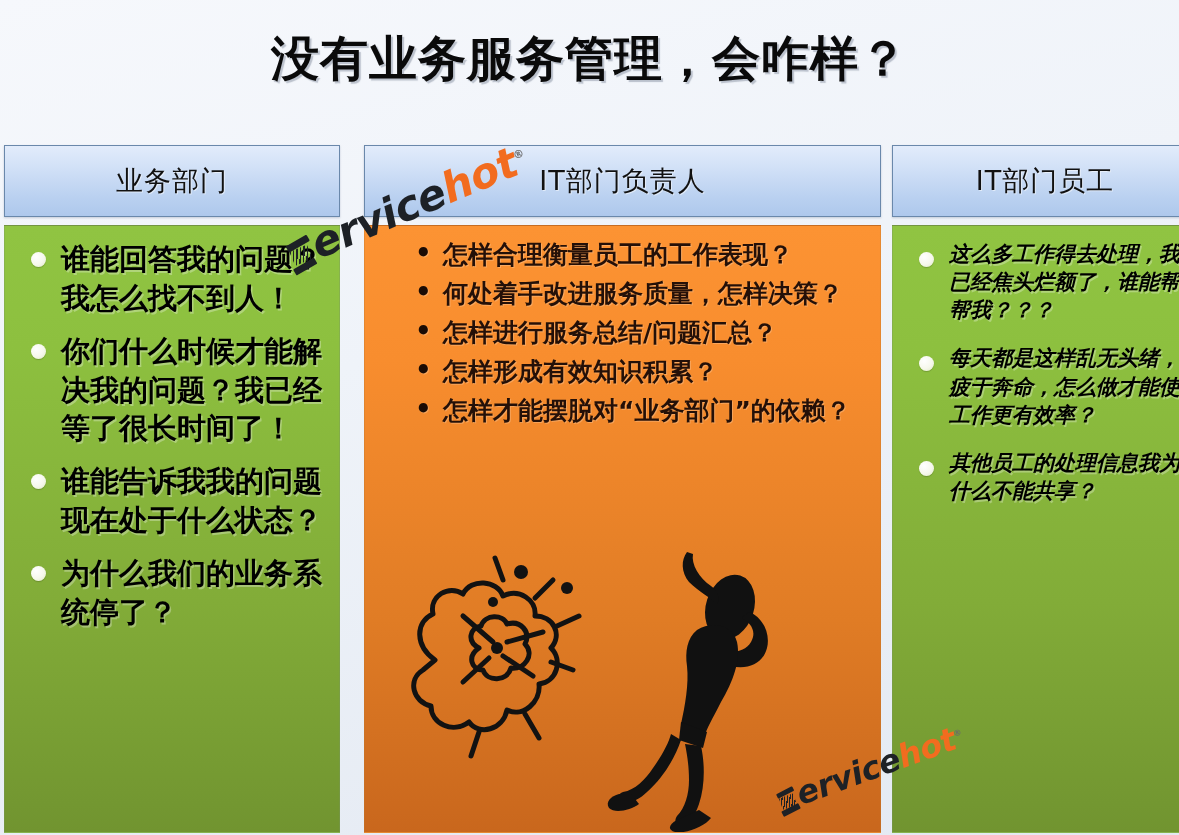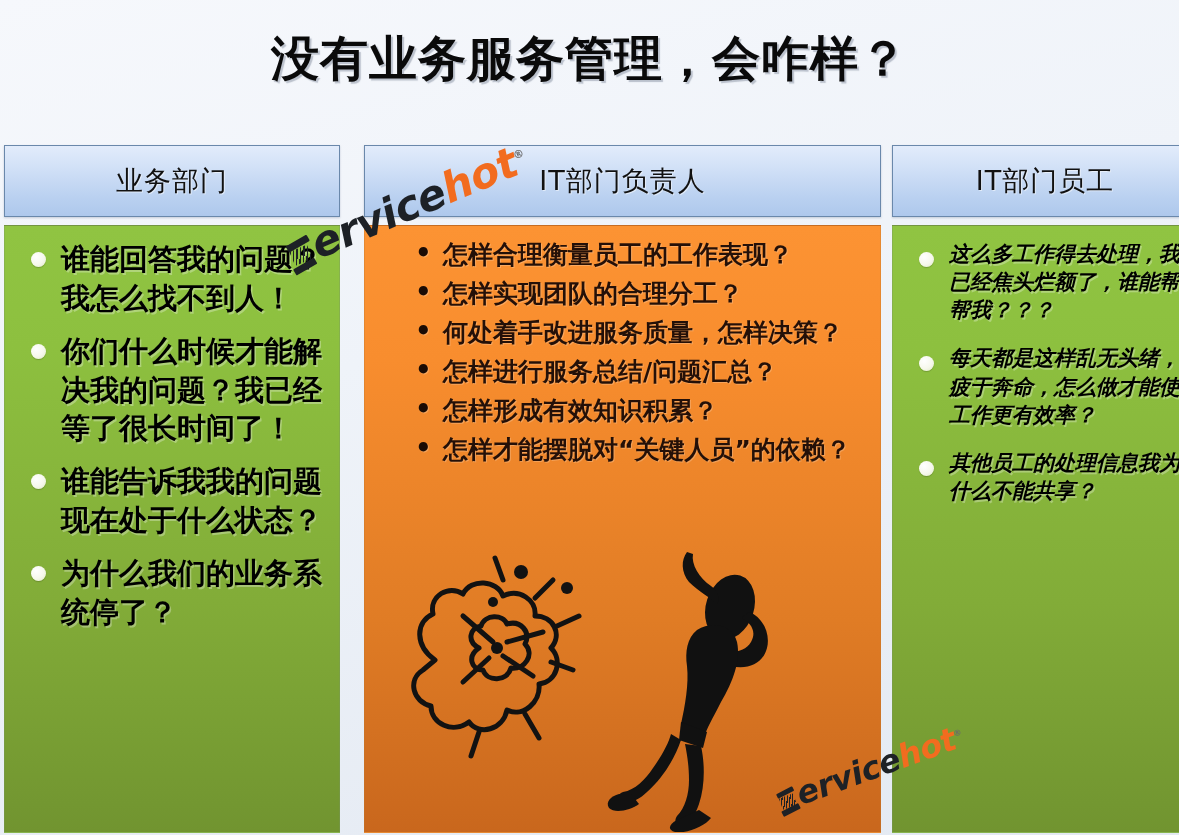--- a/index.html
+++ b/index.html
@@ -238,25 +238,24 @@
     </div>
   </div>
 
   <div class="column" id="col-itlead">
     <div class="col-header">
       <span class="col-header-label">IT部门负责人</span>
     </div>
     <div class="col-body body-orange">
       <ul class="bullets orange-list">
         <li>怎样合理衡量员工的工作表现？</li>
-        <li>怎样实现团队的合理分工？</li>
         <li>何处着手改进服务质量，怎样决策？</li>
         <li>怎样进行服务总结/问题汇总？</li>
         <li>怎样形成有效知识积累？</li>
-        <li>怎样才能摆脱对“关键人员”的依赖？</li>
+        <li>怎样才能摆脱对“业务部门”的依赖？</li>
       </ul>
 
       <svg id="illustration" viewBox="0 0 505 290" xmlns="http://www.w3.org/2000/svg">
         <g fill="none" stroke="#121212" stroke-width="5" stroke-linecap="round" stroke-linejoin="round">
 
           <path d="M60 118 C40 104, 40 80, 58 72 C54 54, 74 42, 88 52
                    C96 36, 122 38, 128 54 C144 46, 162 58, 160 74
                    C178 74, 188 92, 176 106 C188 118, 182 140, 164 142
                    C166 160, 148 176, 132 168 C128 188, 104 194, 94 180
                    C78 192, 56 182, 56 164 C38 160, 32 138, 48 128 Z"></path>

